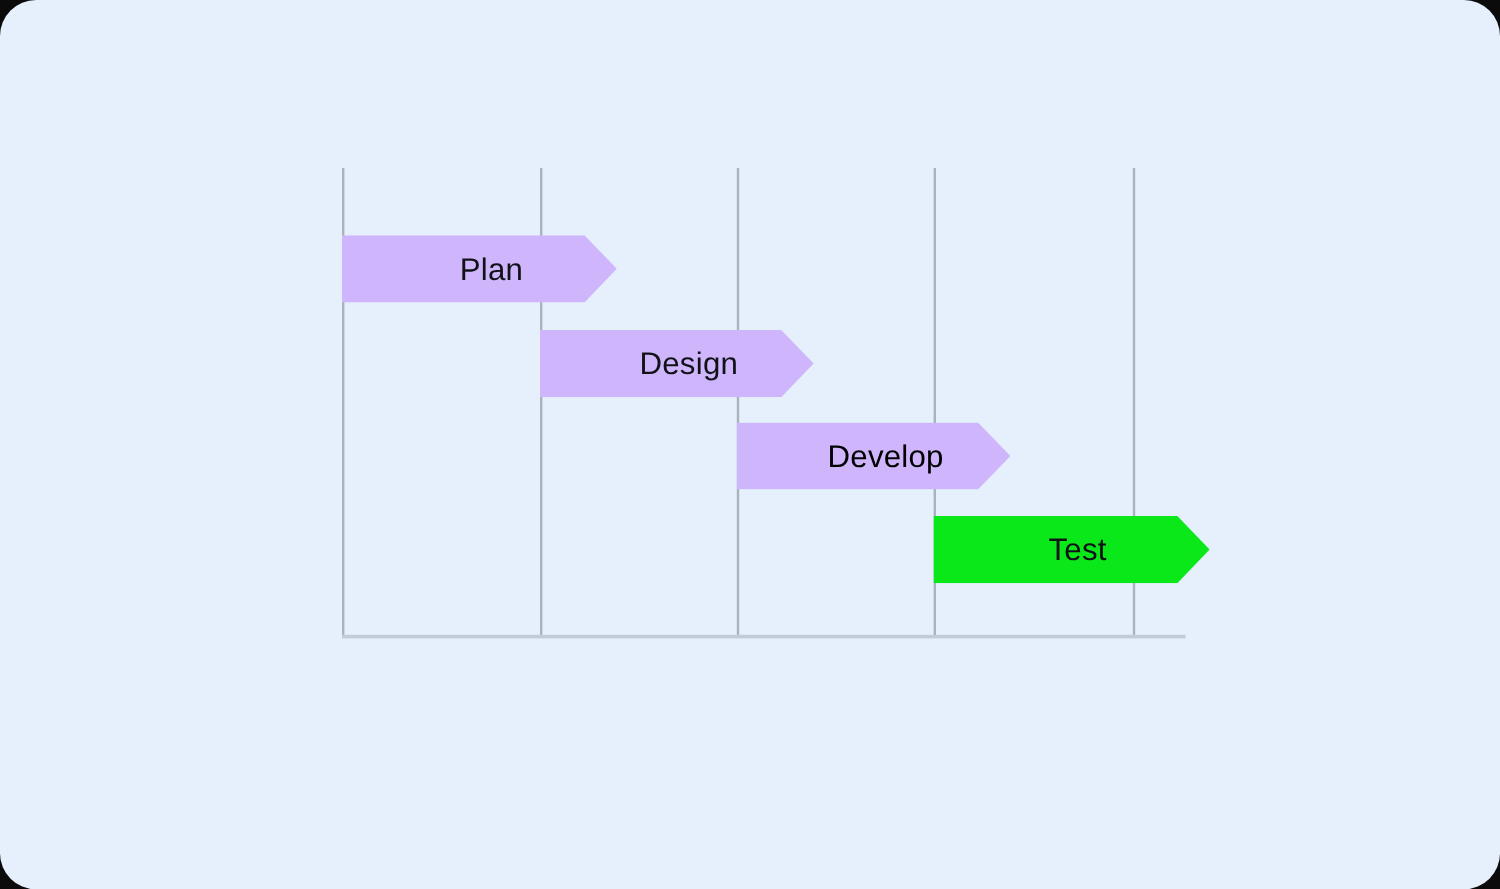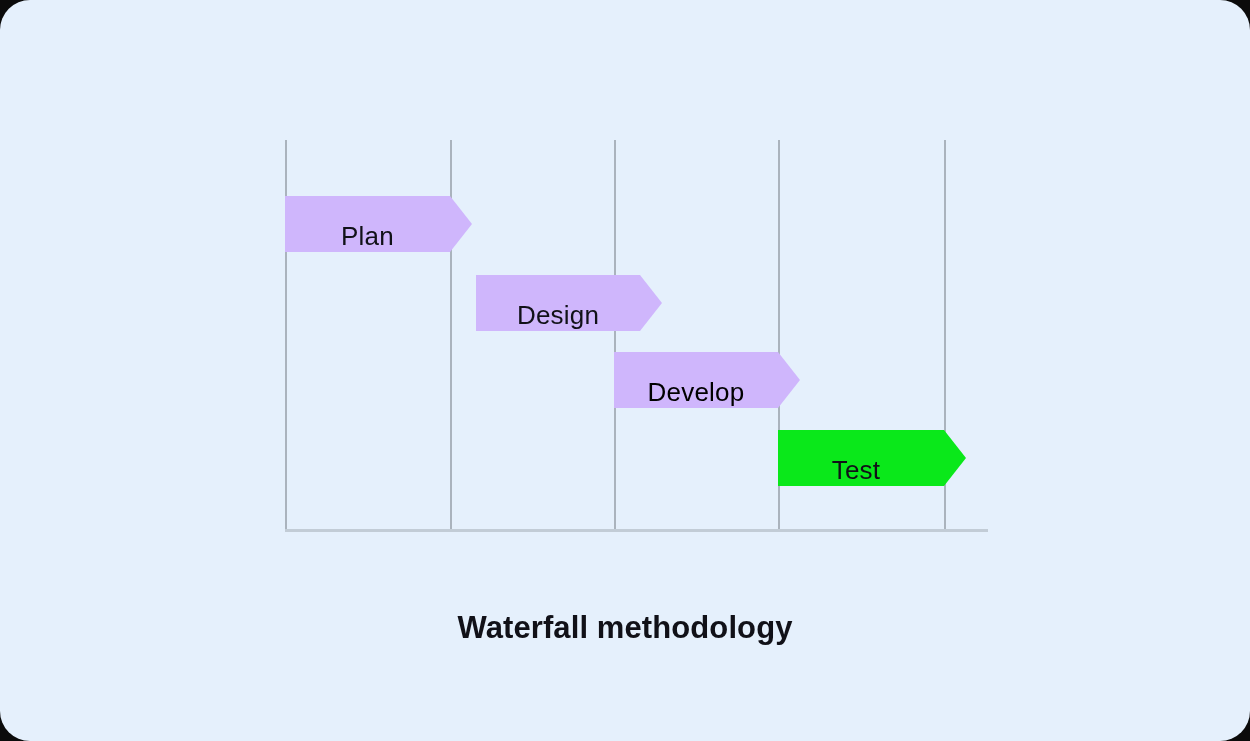--- a/index.html
+++ b/index.html
@@ -43,22 +43,23 @@
 
   .baseline {
     position: absolute;
     height: 3px;
     background: #c2ccd6;
   }
 
   .bar {
     position: absolute;
     display: flex;
-    align-items: flex-end;
+    align-items: center;
     justify-content: center;
+    padding-left: 42px;
   }
 
   .bar-shape {
     position: absolute;
     left: 0;
     top: 0;
     width: 100%;
     height: 100%;
   }
 
@@ -107,21 +108,21 @@
         <div class="baseline" style="left: 285px; top: 529px; width: 703px; background: rgb(194, 204, 214);"></div>
       </div>
 
     <div id="bars">
         <div class="bar" style="left: 285px; top: 196px; width: 187px; height: 56px;">
           <svg class="bar-shape" viewBox="0 0 187 56" preserveAspectRatio="none">
             <polygon points="0,0 165,0 187,28 165,56 0,56" fill="#cfb6fc"></polygon>
           </svg>
           <span class="bar-label" style="color: rgb(17, 17, 24); margin-right: 22px;">Plan</span>
         </div>
-        <div class="bar" style="left: 476px; top: 275px; width: 186px; height: 56px;">
+        <div class="bar" style="left: 450px; top: 275px; width: 186px; height: 56px;">
           <svg class="bar-shape" viewBox="0 0 186 56" preserveAspectRatio="none">
             <polygon points="0,0 164,0 186,28 164,56 0,56" fill="#cfb6fc"></polygon>
           </svg>
           <span class="bar-label" style="color: rgb(17, 17, 24); margin-right: 22px;">Design</span>
         </div>
         <div class="bar" style="left: 614px; top: 352px; width: 186px; height: 56px;">
           <svg class="bar-shape" viewBox="0 0 186 56" preserveAspectRatio="none">
             <polygon points="0,0 164,0 186,28 164,56 0,56" fill="#cfb6fc"></polygon>
           </svg>
           <span class="bar-label" style="color: #000000; margin-right: 22px;">Develop</span>
@@ -129,15 +130,14 @@
         <div class="bar" style="left: 778px; top: 430px; width: 188px; height: 56px;">
           <svg class="bar-shape" viewBox="0 0 188 56" preserveAspectRatio="none">
             <polygon points="0,0 166,0 188,28 166,56 0,56" fill="#0ae81a"></polygon>
           </svg>
           <span class="bar-label" style="color: rgb(17, 17, 24); margin-right: 32px;">Test</span>
         </div>
       </div>
 
   </div>
 
-  <div id="chart-title">Waterfall methodology</div>
 
 </div>
 
 </body></html>

